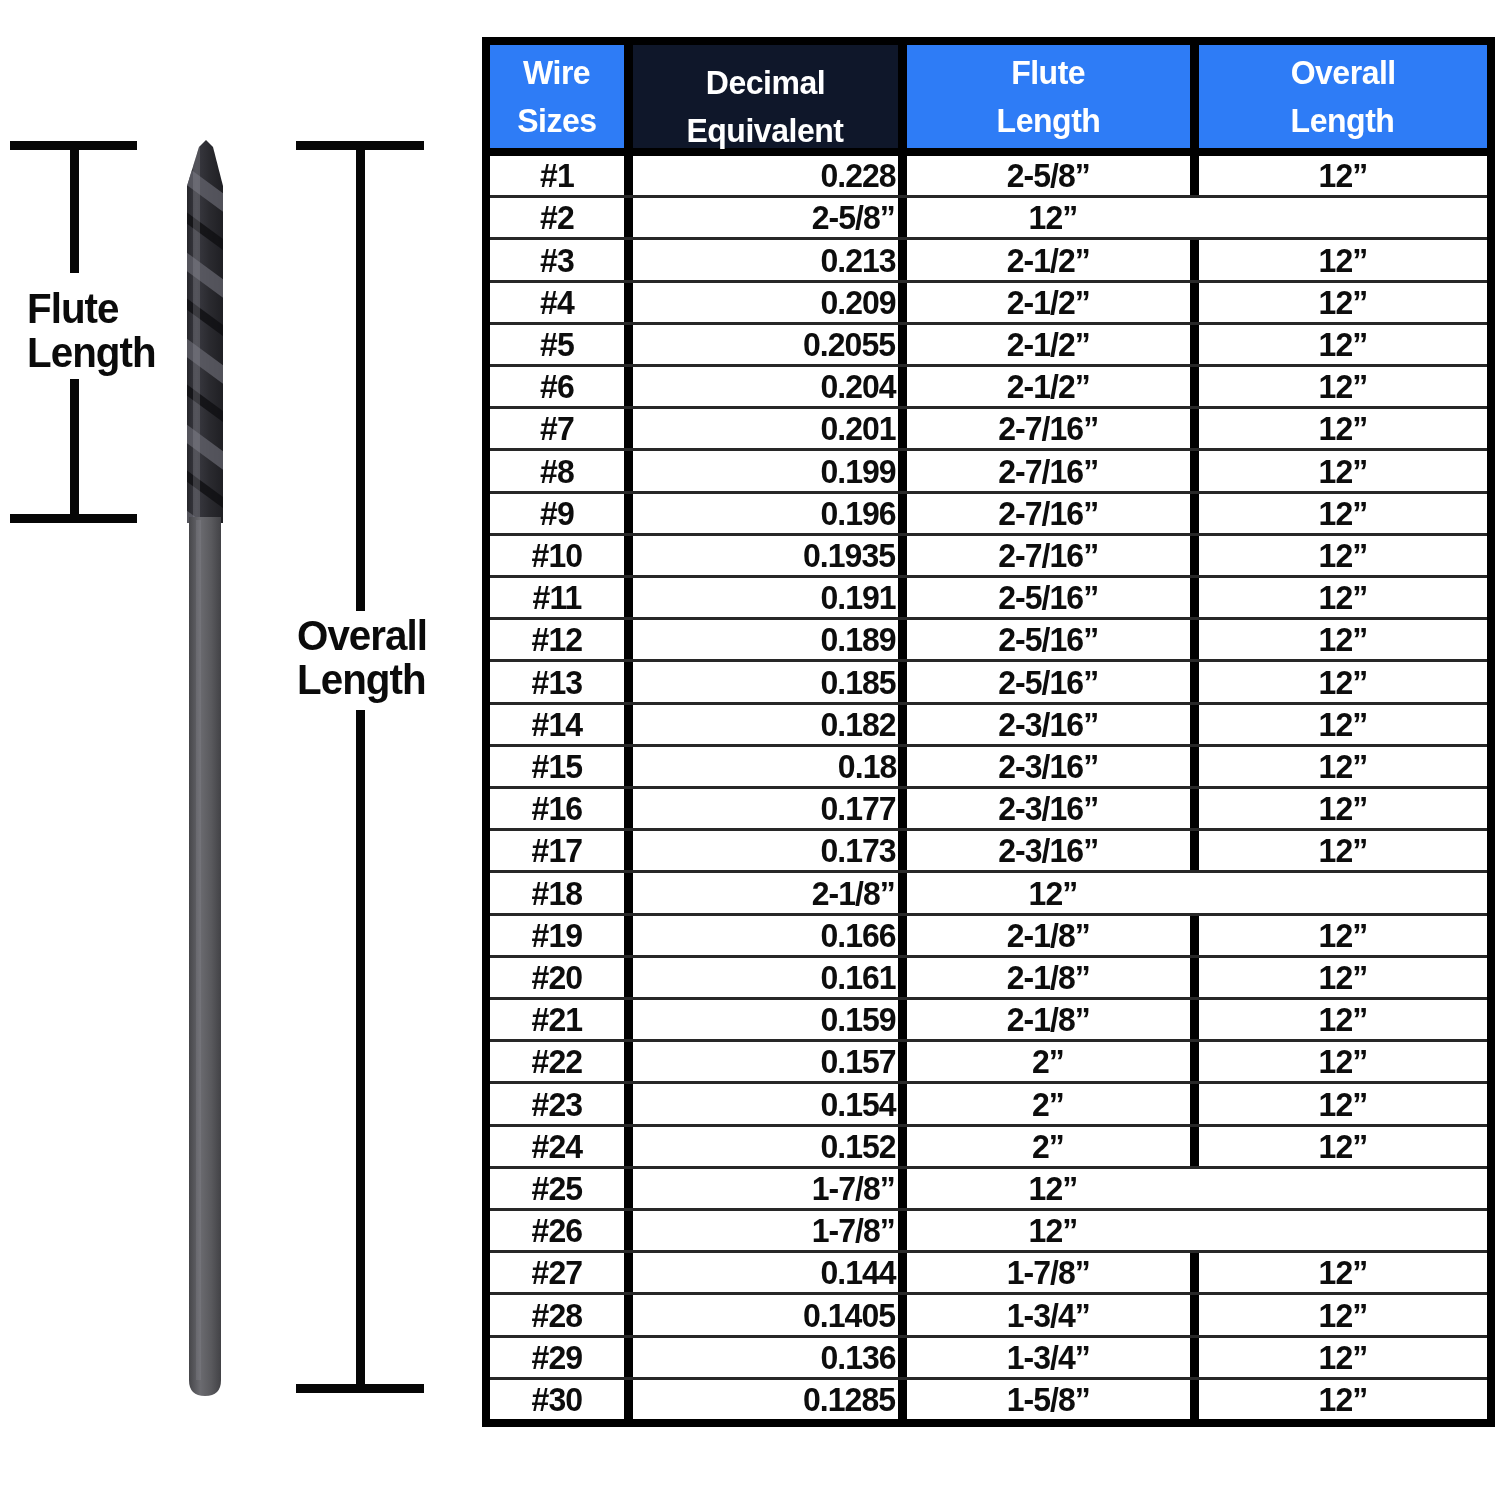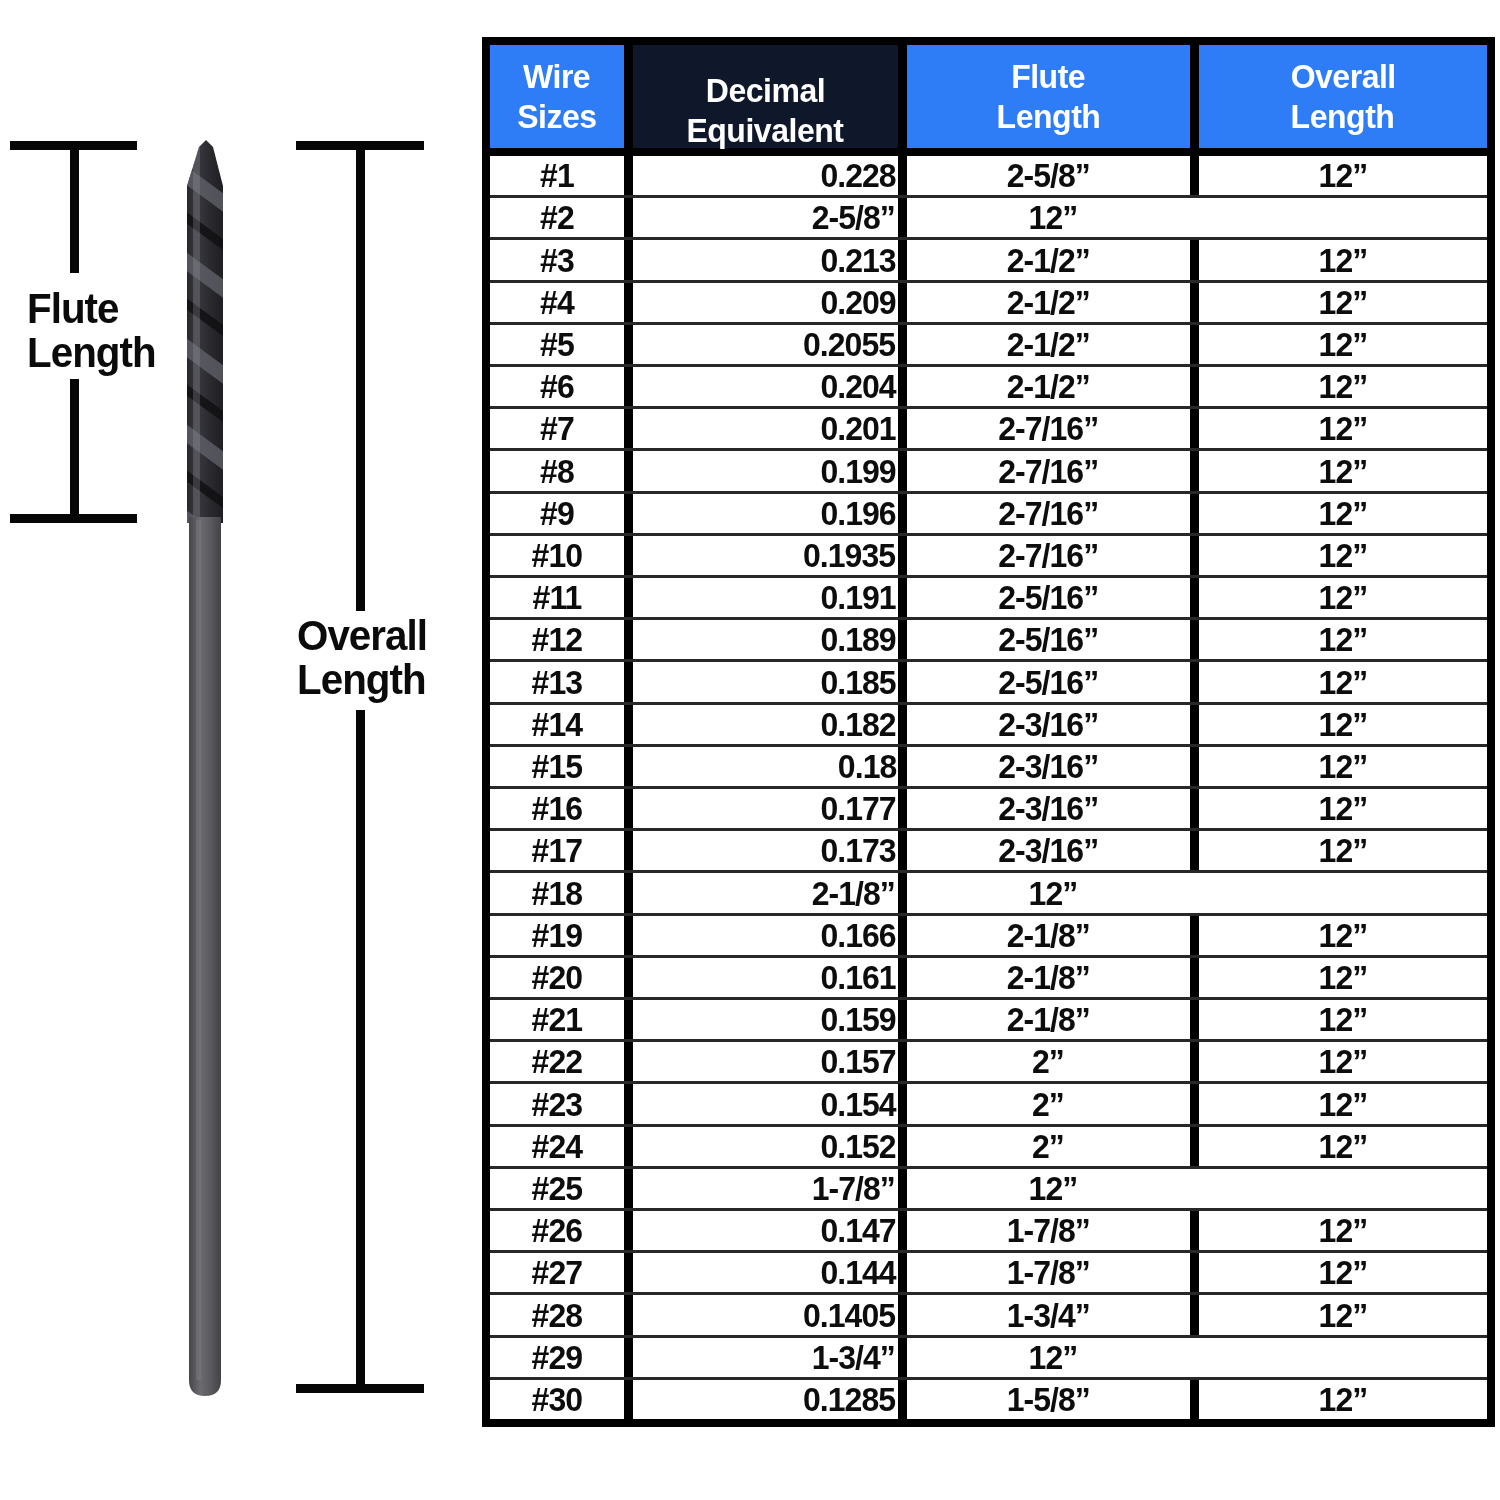--- a/index.html
+++ b/index.html
@@ -25,21 +25,21 @@
   .tr.first{border-top:8px solid #000;}
   .td{
     display:flex;align-items:center;justify-content:center;
     border-right:9px solid #000;min-width:0;
   }
   .td:last-child{border-right:none;}
   .td:nth-child(1){flex:0 0 14.3%;}
   .td:nth-child(2){flex:0 0 27.5%;justify-content:flex-end;}
   .td:nth-child(3){flex:0 0 29.3%;}
   .td:nth-child(4){flex:1 1 auto;}
-  .tr.header .td{flex-direction:column;justify-content:center;gap:6px;}
+  .tr.header .td{flex-direction:column;justify-content:center;gap:14px;}
   .hline{
     color:#ffffff;font-weight:bold;font-size:33px;line-height:34px;
     display:inline-block;transform:scaleX(.97);letter-spacing:-.5px;
   }
   .cell-text{
     color:#0d0d0d;font-weight:bold;font-size:34px;
     display:inline-block;transform:scaleX(.94);letter-spacing:-1px;white-space:nowrap;
   }
 </style>
 </head>
@@ -493,23 +493,20 @@
       <div class="td">
           <span class="cell-text">12”</span>
         </div>
     </div>
 
     <div class="tr">
       <div class="td">
           <span class="cell-text">#26</span>
         </div>
       <div class="td">
-          <span class="cell-text">0.147</span>
-        </div>
-      <div class="td">
           <span class="cell-text">1-7/8”</span>
         </div>
       <div class="td">
           <span class="cell-text">12”</span>
         </div>
     </div>
 
     <div class="tr">
       <div class="td">
           <span class="cell-text">#27</span>
@@ -538,20 +535,23 @@
       <div class="td">
           <span class="cell-text">12”</span>
         </div>
     </div>
 
     <div class="tr">
       <div class="td">
           <span class="cell-text">#29</span>
         </div>
       <div class="td">
+          <span class="cell-text">0.136</span>
+        </div>
+      <div class="td">
           <span class="cell-text">1-3/4”</span>
         </div>
       <div class="td">
           <span class="cell-text">12”</span>
         </div>
     </div>
 
     <div class="tr">
       <div class="td">
           <span class="cell-text">#30</span>

